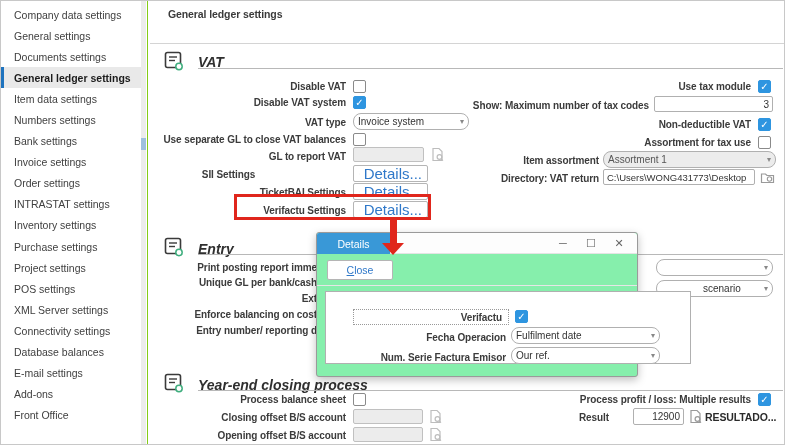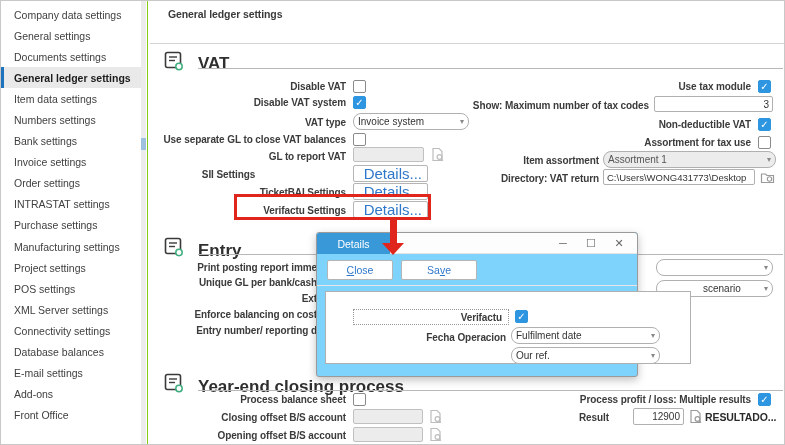--- a/index.html
+++ b/index.html
@@ -28,25 +28,25 @@
   .cb .mark{color:#fff;font-size:10px;line-height:10px;font-weight:bold;}
   .dd{background:#fff;border:1px solid #b0b0b0;border-radius:8px;display:flex;align-items:center;padding:0 4px;color:#333;white-space:nowrap;}
   .dd .arrow{margin-left:auto;color:#888;font-size:8px;}
   .dd.disabled{background:#ececec;color:#555;}
   .inp{background:#fff;border:1px solid #b0b0b0;border-radius:2px;color:#333;display:flex;align-items:center;padding:0 3px;white-space:nowrap;overflow:hidden;}
   .inp.disabled{background:#ececec;border-color:#c0c0c0;}
   .inp.num{justify-content:flex-end;}
   .btn-details{background:#fff;border:1px solid #b5b5b5;border-radius:2px;display:flex;align-items:center;gap:4px;padding:0 5px;cursor:pointer;}
   .btn-details span{color:var(--link);font-size:15px;}
   .section-line{height:1px;background:#b8b8b8;}
-  .sec-title{font-size:17px;font-weight:bold;color:#2f2f2f;}
+  .sec-title{font-size:14px;font-weight:bold;color:#2f2f2f;font-style:italic;}
   .divider{height:1px;background:#d4d4d4;}
   svg{display:block;}
   
-  .dialog{left:315px;top:231px;width:322px;height:145px;background:#7dd3fc;border:1px solid #9a9a9a;border-radius:3px;box-shadow:0 3px 8px rgba(0,0,0,.25);z-index:10;}
+  .dialog{left:315px;top:231px;width:322px;height:145px;background:#86efac;border:1px solid #9a9a9a;border-radius:3px;box-shadow:0 3px 8px rgba(0,0,0,.25);z-index:10;}
   .dlg-tab{left:0;top:0;width:73px;height:21px;background:var(--accent);color:#fff;display:flex;align-items:center;justify-content:center;font-size:10.5px;border-radius:2px 0 0 0;}
   .dlg-titlebar{left:0;top:0;width:100%;height:21px;border-bottom:1px solid #e4e4e4;background:#fdfdfd;border-radius:3px 3px 0 0;}
   .win-btn{width:20px;height:16px;display:flex;align-items:center;justify-content:center;color:#666;font-size:11px;cursor:pointer;}
   .dlg-btn{border:1px solid #b5b5b5;border-radius:2px;background:#fff;display:flex;align-items:center;justify-content:center;font-size:10.5px;color:var(--link);cursor:pointer;}
   .dlg-btn u{text-decoration:underline;}
   .groupbox{border:1px solid #b0b0b0;background:#fff;}
   .dotted-focus{border:1px dotted #999;display:flex;align-items:flex-end;justify-content:flex-end;padding-right:6px;}
   
   .red-rect{border:3px solid var(--highlight-red);z-index:20;background:transparent;}
   .red-shaft{background:var(--highlight-red);z-index:20;}
@@ -59,22 +59,22 @@
   <div class="side-item">Company data settings</div>
   <div class="side-item">General settings</div>
   <div class="side-item">Documents settings</div>
   <div class="side-item selected">General ledger settings</div>
   <div class="side-item">Item data settings</div>
   <div class="side-item">Numbers settings</div>
   <div class="side-item">Bank settings</div>
   <div class="side-item">Invoice settings</div>
   <div class="side-item">Order settings</div>
   <div class="side-item">INTRASTAT settings</div>
+  <div class="side-item">Inventory settings</div>
   <div class="side-item">Purchase settings</div>
-  <div class="side-item">Manufacturing settings</div>
   <div class="side-item">Project settings</div>
   <div class="side-item">POS settings</div>
   <div class="side-item">XML Server settings</div>
   <div class="side-item">Connectivity settings</div>
   <div class="side-item">Database balances</div>
   <div class="side-item">E-mail settings</div>
   <div class="side-item">Add-ons</div>
   <div class="side-item">Front Office</div>
 </div>
 <div class="abs side-scroll">
@@ -253,39 +253,37 @@
   <div class="abs dlg-tab">Details</div>
   <div class="abs" style="right:8px;top:2px;display:flex;gap:8px;">
     <div class="win-btn">─</div>
     <div class="win-btn">☐</div>
     <div class="win-btn">✕</div>
   </div>
 
   <div class="abs dlg-btn" style="left:10px;top:27px;width:66px;height:20px;">
     <span><u>C</u><span>lose</span></span>
   </div>
-  <div class="abs dlg-btn" style="left:84px;top:27px;width:76px;height:20px;">
-    <span><span>Sa</span><u>v</u><span>e</span></span>
-  </div>
   <div class="abs divider" style="left:0;top:52px;width:100%;background:#e6e6e6;"></div>
 
   <div class="abs groupbox" style="left:8px;top:58px;width:366px;height:73px;">
     <div class="abs dotted-focus" style="left:27px;top:17px;width:156px;height:16px;">
       <span class="lbl">Verifactu</span>
     </div>
     <div class="abs cb on" style="left:189px;top:18px;">
         <span class="mark">✓</span>
       </div>
 
     <div class="abs lbl r" style="left:32px;top:39px;width:148px;">Fecha Operacion</div>
     <div class="abs dd" style="left:185px;top:35px;width:149px;height:17px;">
       <span>Fulfilment date</span>
       <span class="arrow">▾</span>
     </div>
 
+    <div class="abs lbl r" style="left:2px;top:59px;width:178px;">Num. Serie Factura Emisor</div>
     <div class="abs dd" style="left:185px;top:55px;width:149px;height:17px;">
       <span>Our ref.</span>
       <span class="arrow">▾</span>
     </div>
   </div>
 </div>
 
 <div class="abs red-rect" style="left:233px;top:193px;width:197px;height:26px;"></div>
 <div class="abs red-shaft" style="left:389px;top:219px;width:7px;height:24px;"></div>
 <div class="abs red-head" style="left:381px;top:242px;"></div>

